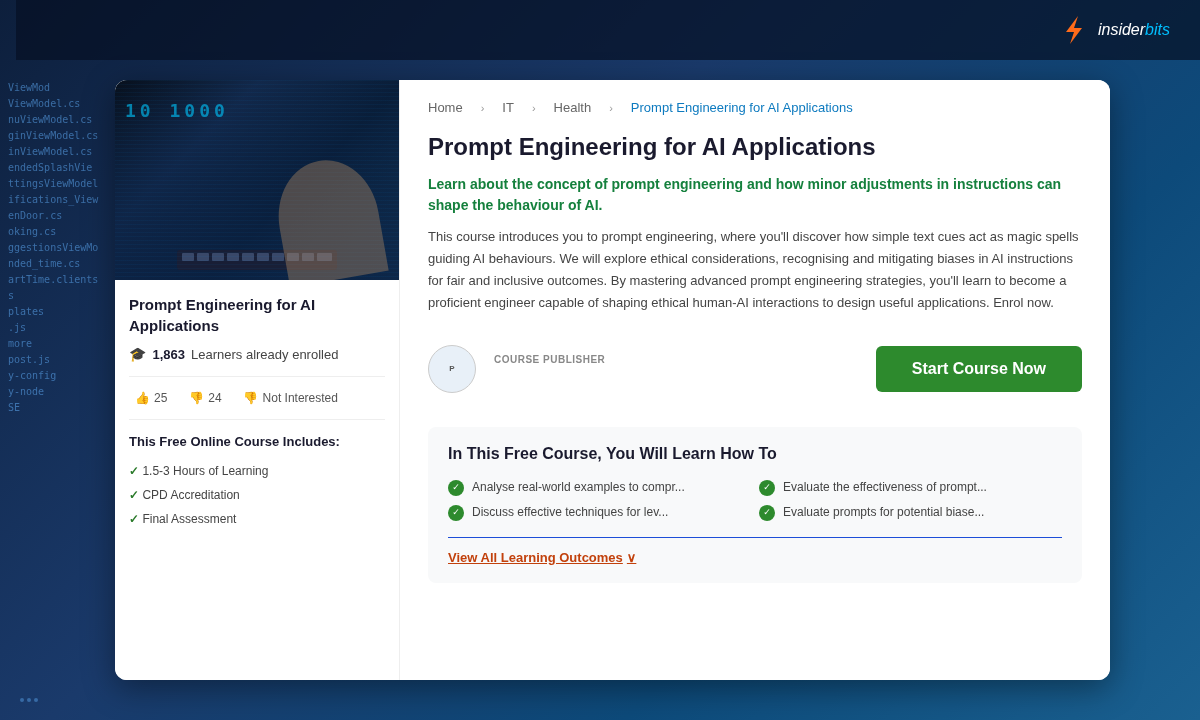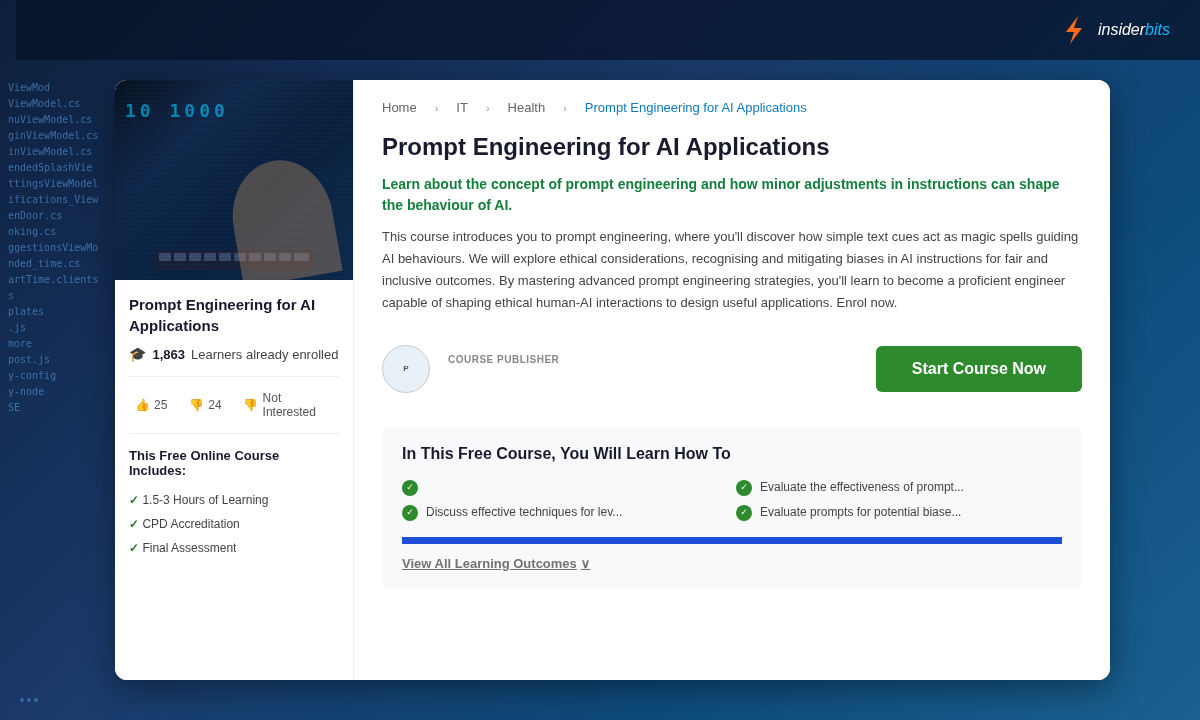--- a/index.html
+++ b/index.html
@@ -93,21 +93,21 @@
       background: white;
       border-radius: 12px;
       z-index: 5;
       display: flex;
       overflow: hidden;
       box-shadow: 0 8px 32px rgba(0,0,0,0.4);
     }
 
     
     .left-panel {
-      width: 239px;
+      width: 285px;
       flex-shrink: 0;
       background: #fff;
       border-right: 1px solid #eee;
       overflow-y: auto;
     }
 
     .course-image {
       width: 100%;
       height: 200px;
       background: linear-gradient(135deg, #0a1628 0%, #1a3a6b 30%, #0d2a50 60%, #1a4a7a 100%);
@@ -399,25 +399,25 @@
       font-size: 9px;
       flex-shrink: 0;
       margin-top: 1px;
     }
 
     .view-all-link {
       display: flex;
       align-items: center;
       gap: 4px;
       font-size: 13px;
-      color: #737373;
+      color: #c2410c;
       font-weight: bold;
       cursor: pointer;
       text-decoration: underline;
-      border-top: 7px solid #1d4ed8;
+      border-top: 1px solid #1d4ed8;
       padding-top: 12px;
     }
 
     
     .bottom-bar {
       position: absolute;
       bottom: 0;
       left: 0;
       right: 0;
       height: 40px;
@@ -576,20 +576,21 @@
         <div class="publisher-label">COURSE PUBLISHER</div>
       </div>
       <button class="start-btn">Start Course Now</button>
     </div>
 
     <div class="learn-section">
       <h2 class="learn-title">In This Free Course, You Will Learn How To</h2>
       <div class="learn-grid">
         <div class="learn-item">
           <div class="check-circle">✓</div>
+          <span>Analyse real-world examples to compr...</span>
         </div>
         <div class="learn-item">
           <div class="check-circle">✓</div>
           <span>Evaluate the effectiveness of prompt...</span>
         </div>
         <div class="learn-item">
           <div class="check-circle">✓</div>
           <span>Discuss effective techniques for lev...</span>
         </div>
         <div class="learn-item">

